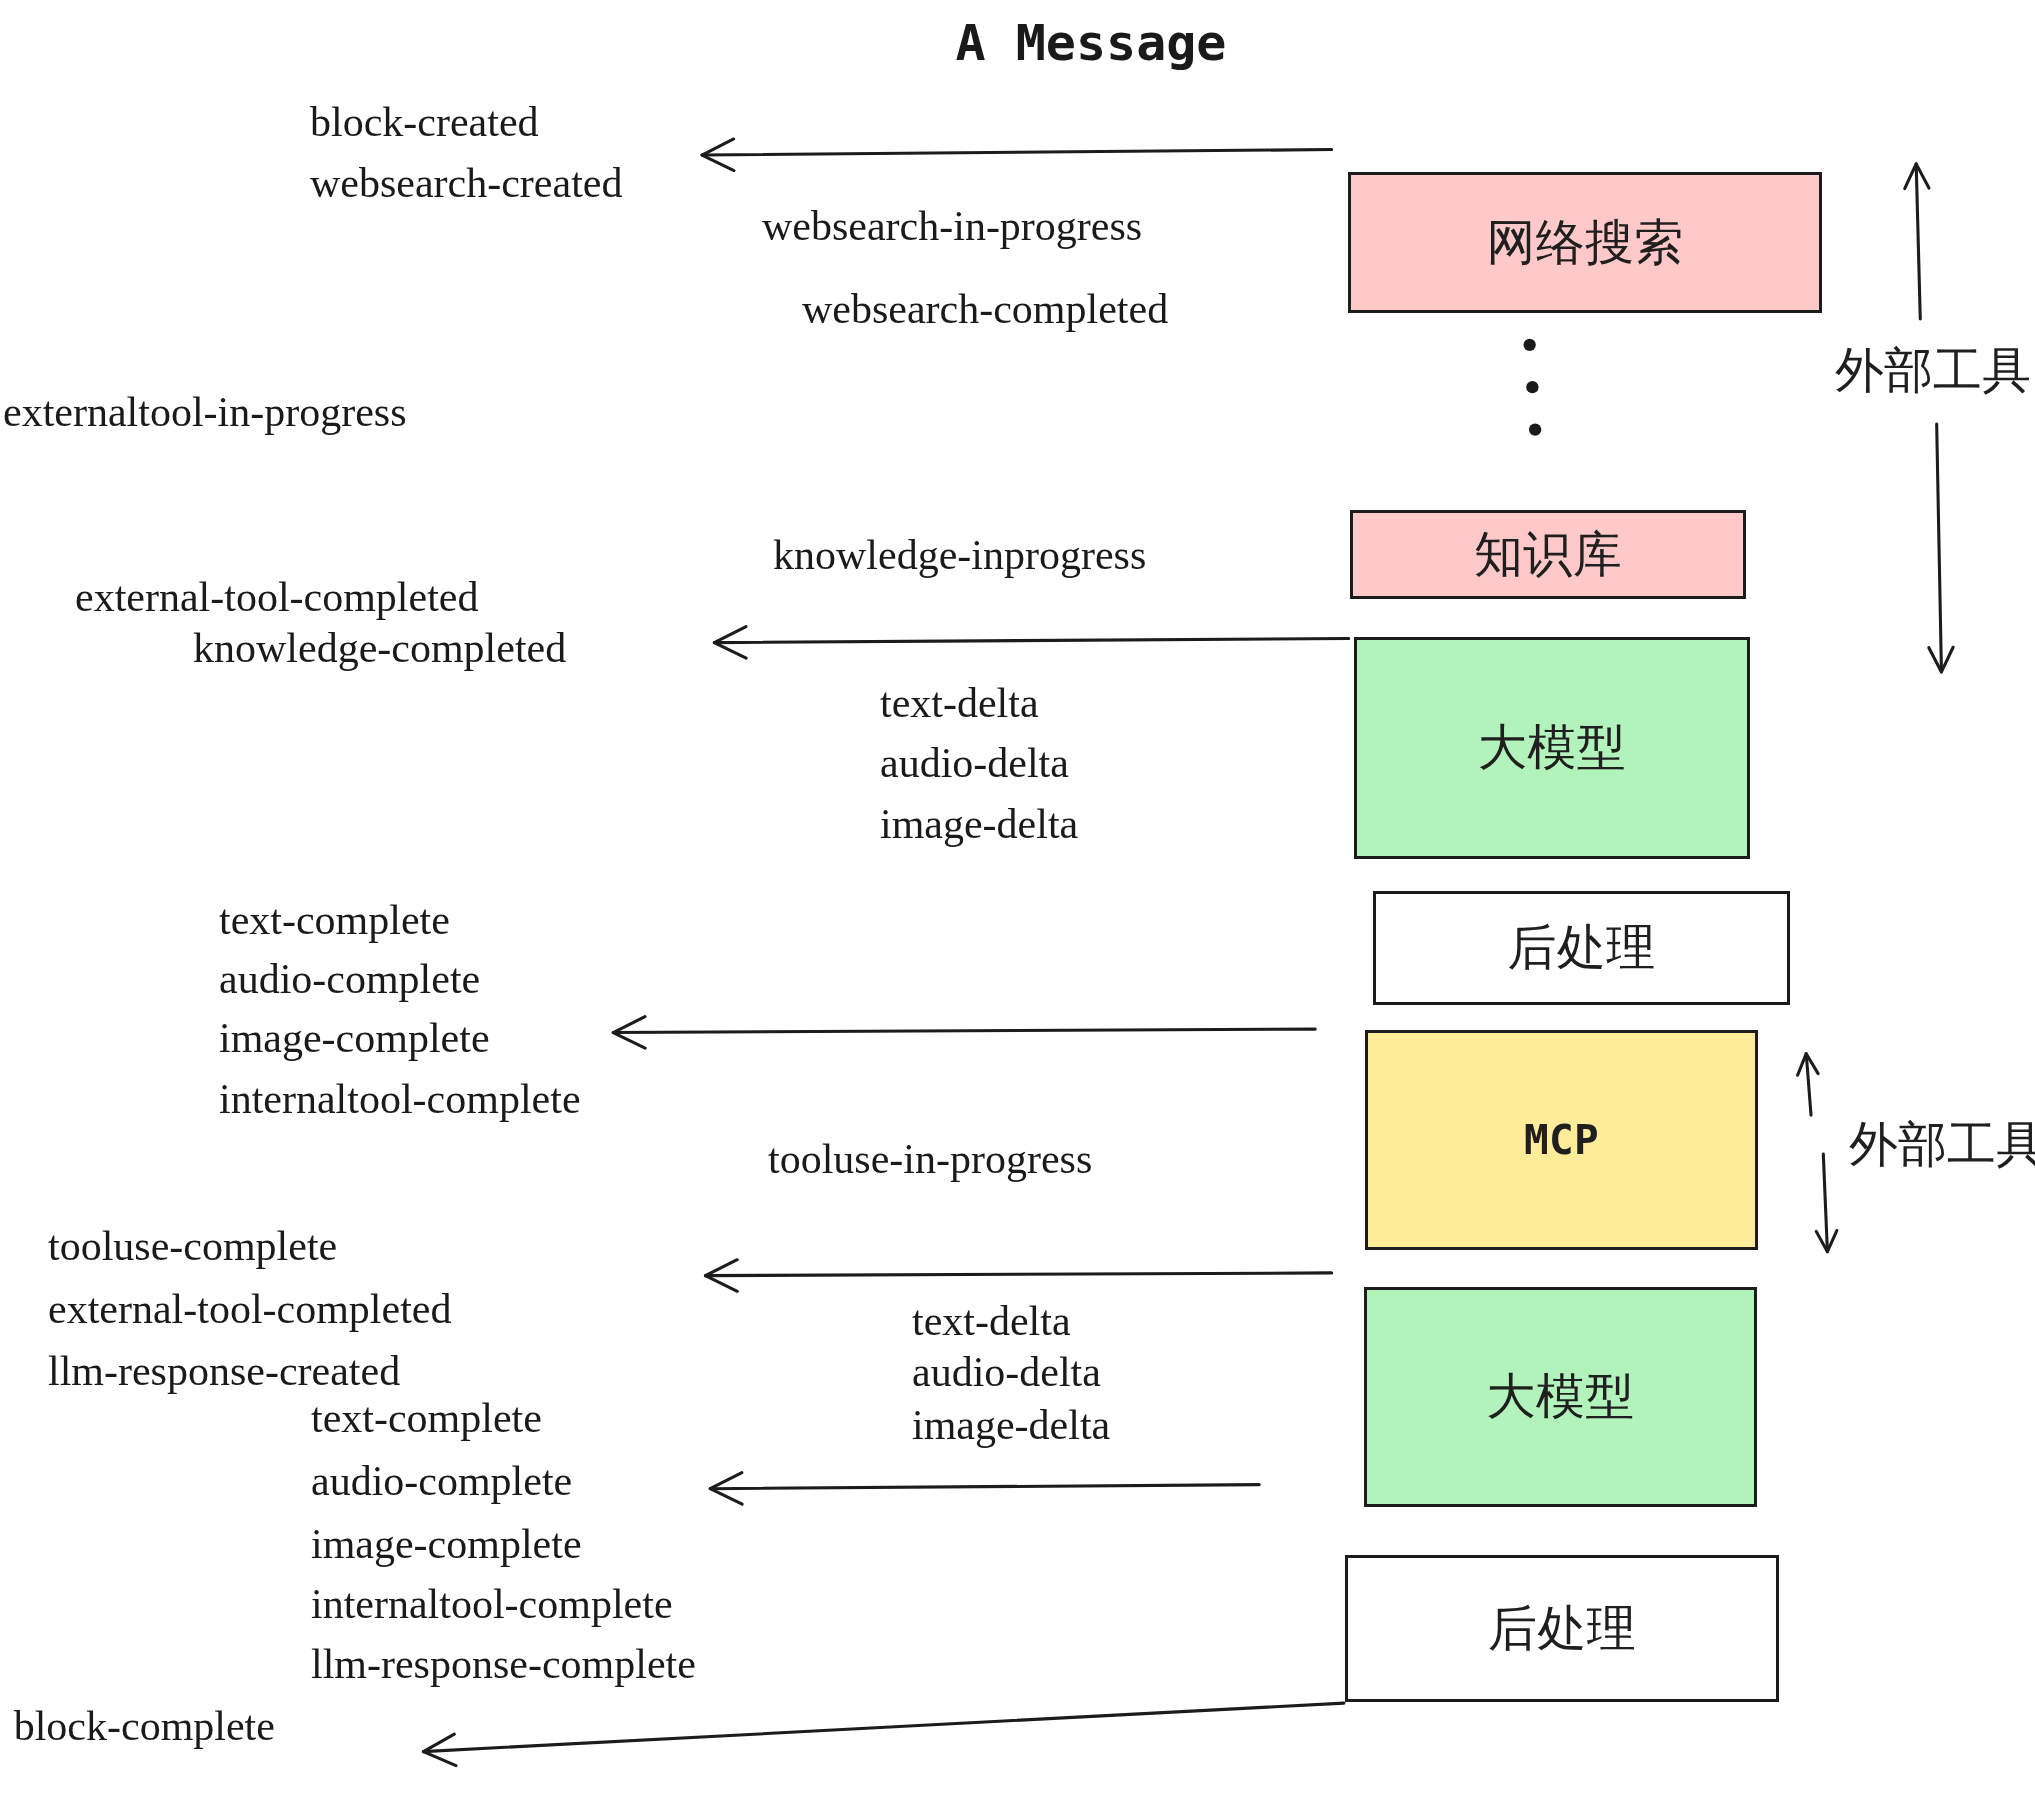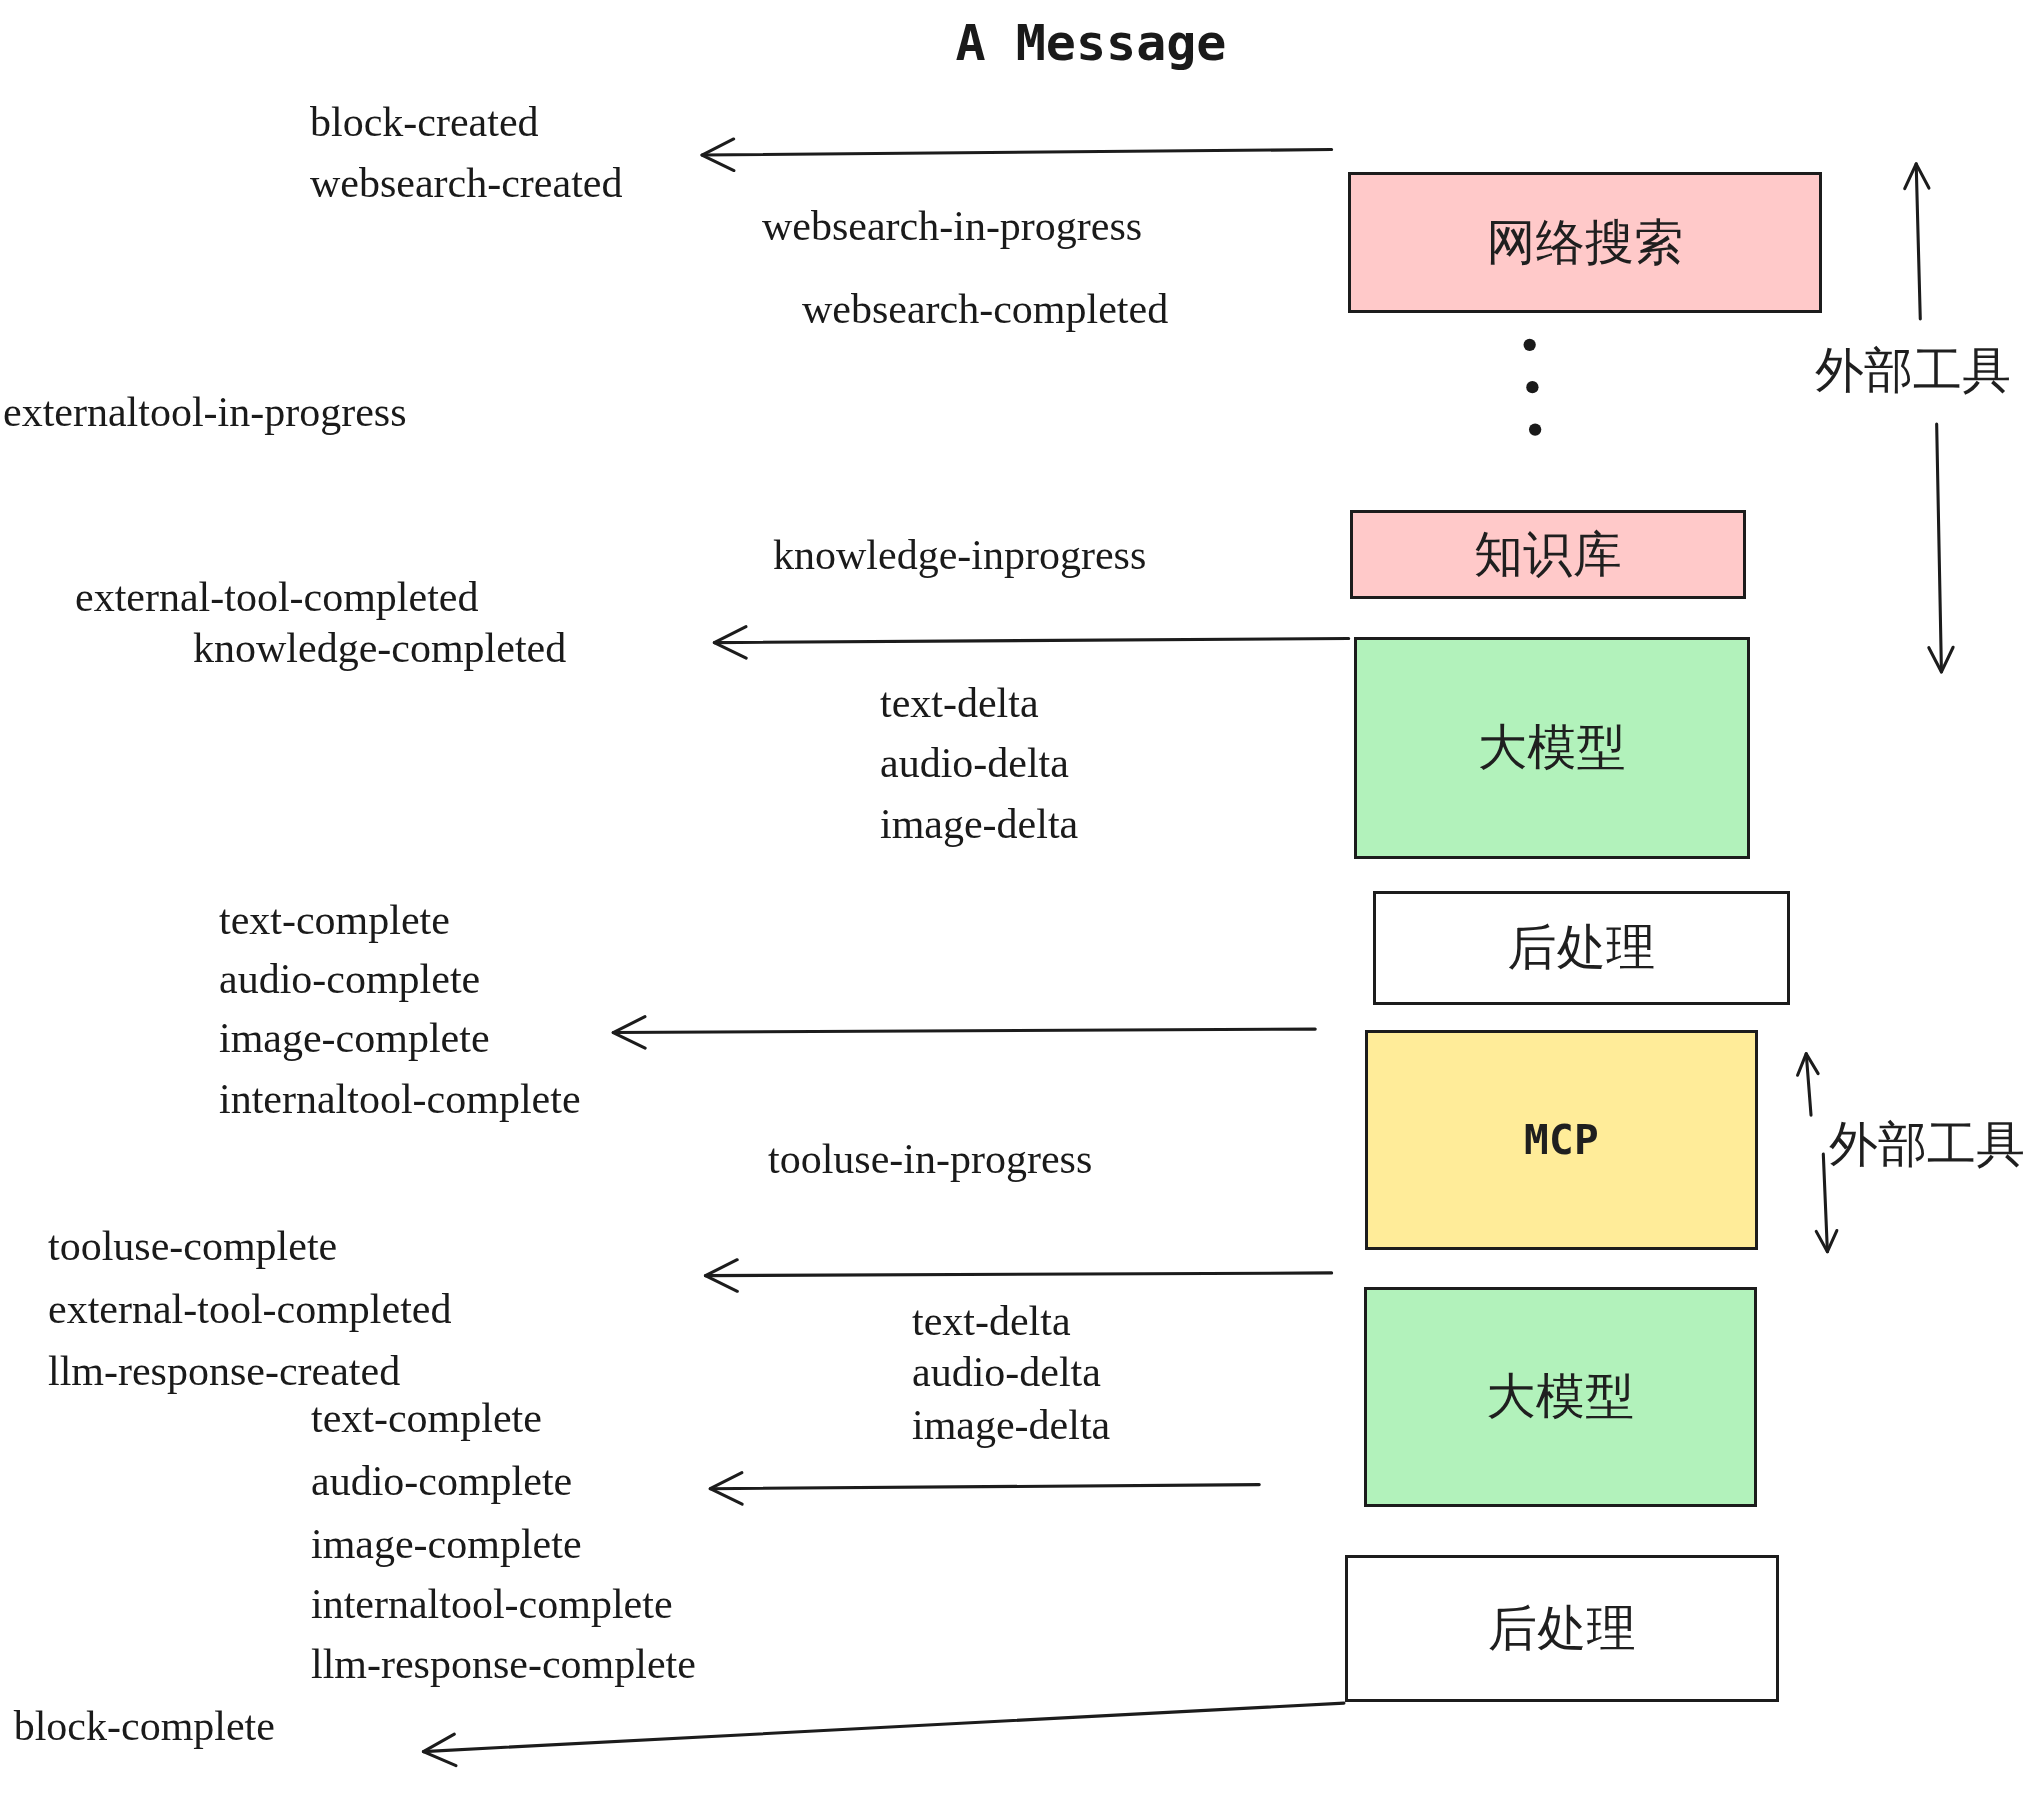--- a/index.html
+++ b/index.html
@@ -56,20 +56,21 @@
     font-size: 41px;
     font-weight: 600;
   }
   .side-label {
     position: absolute;
     font-family: "DejaVu Sans", "Liberation Sans", sans-serif;
     font-size: 49px;
     font-weight: 500;
     color: #1f1f1f;
     white-space: nowrap;
+    margin-left: 20px;
   }
 </style>
 </head>
 <body>
 
 <div id="canvas">
   <div class="diagram-title" style="left:1091px; top:13.7px;">A Message</div>
   <svg id="arrow-layer" viewBox="0 0 2980 2630" xmlns="http://www.w3.org/2000/svg">
       <g>
         <line x1="1950" y1="219" x2="1028" y2="227" stroke="#1c1c1c" stroke-width="4.5" stroke-linecap="round"></line>

